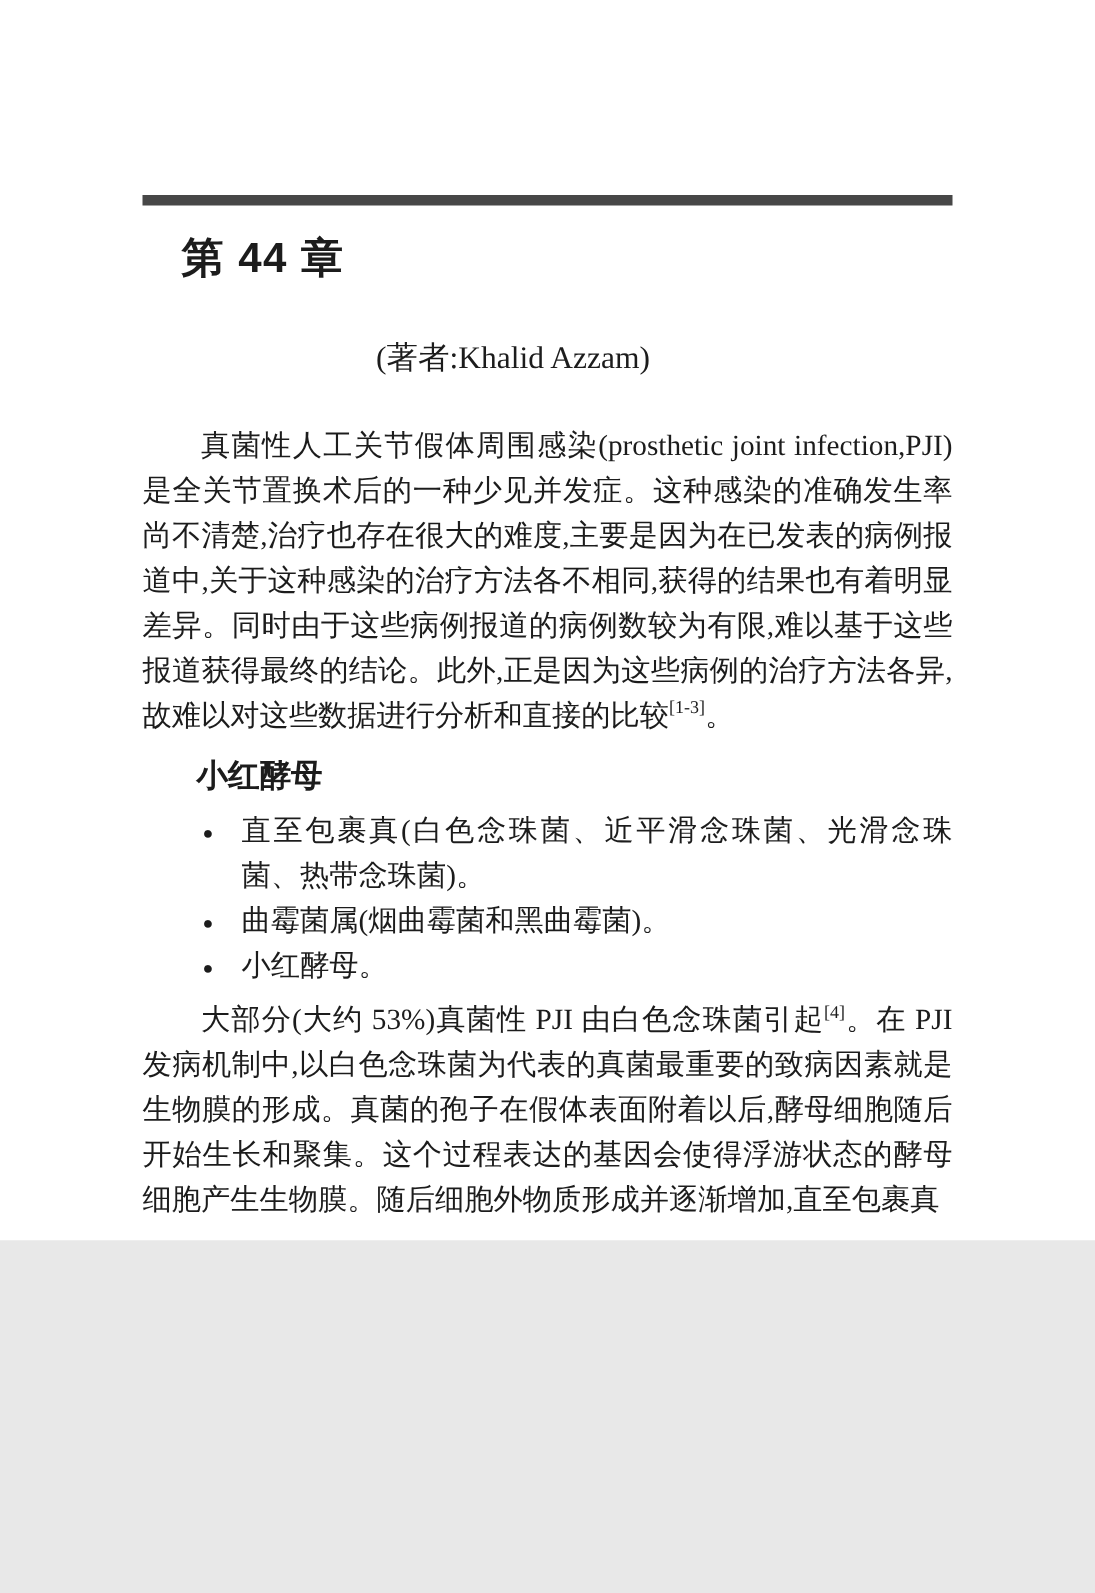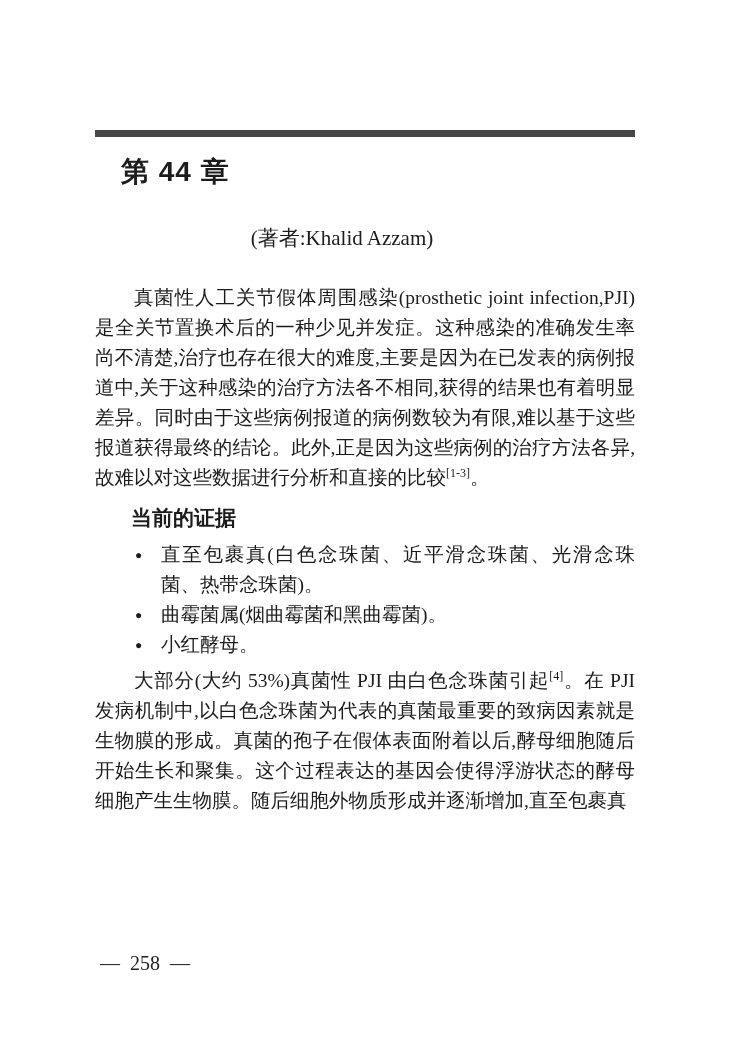--- a/index.html
+++ b/index.html
@@ -1,19 +1,19 @@
 <!DOCTYPE html>
 <html><head>
 <meta charset="utf-8">
 <style>
   html, body { margin: 0; padding: 0; background: #e8e8e8; }
   .page {
     position: relative;
     width: 730px;
-    height: 1062px;
+    height: 827px;
     margin: 0 auto;
     background: #ffffff;
     overflow: hidden;
     font-family: "Liberation Serif", serif;
     color: #1c1c1c;
   }
   .content {
     position: absolute;
     left: 95px;
     top: 130px;
@@ -110,21 +110,21 @@
     <div class="header-rule"></div>
 
     <div class="chapter-label">第 44 章</div>
 
 
     <div class="author-line">(著者:Khalid Azzam)</div>
 
 
     <p class="body-para"><span>真菌性人工关节假体周围感染(prosthetic joint infection,PJI)是全关节置换术后的一种少见并发症。这种感染的准确发生率尚不清楚,治疗也存在很大的难度,主要是因为在已发表的病例报道中,关于这种感染的治疗方法各不相同,获得的结果也有着明显差异。同时由于这些病例报道的病例数较为有限,难以基于这些报道获得最终的结论。此外,正是因为这些病例的治疗方法各异,故难以对这些数据进行分析和直接的比较</span><sup class="ref">[1-3]</sup><span>。</span></p>
 
-    <h2 class="section-heading second">当前的证据</h2>
+    <h2 class="section-heading second">小红酵母</h2>
 
     <div class="bullet-list">
 
       <div class="bullet-item">
         <span class="bullet-marker">●</span>
         <span class="bullet-text">直至包裹真(白色念珠菌、近平滑念珠菌、光滑念珠菌、热带念珠菌)。</span>
       </div>
 
       <div class="bullet-item">
         <span class="bullet-marker">●</span>

